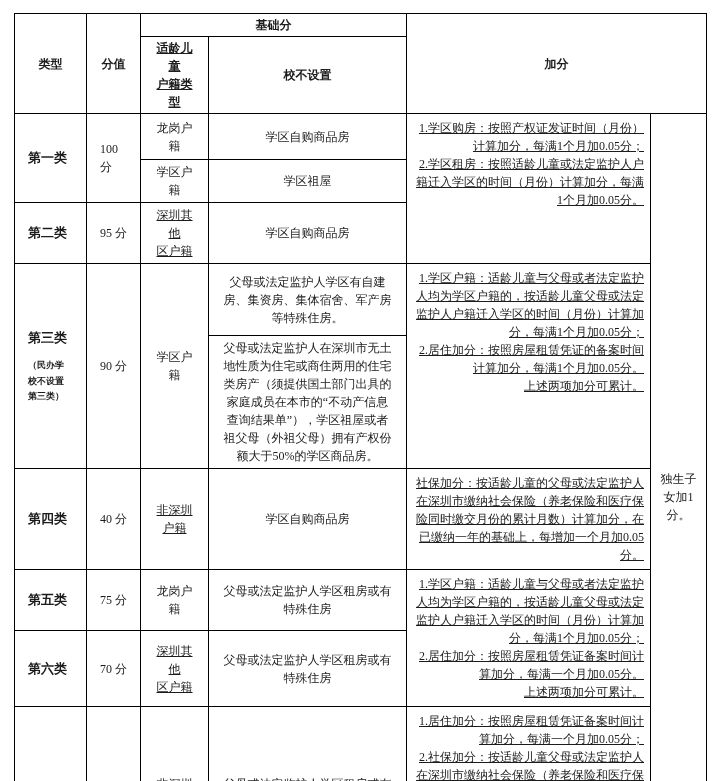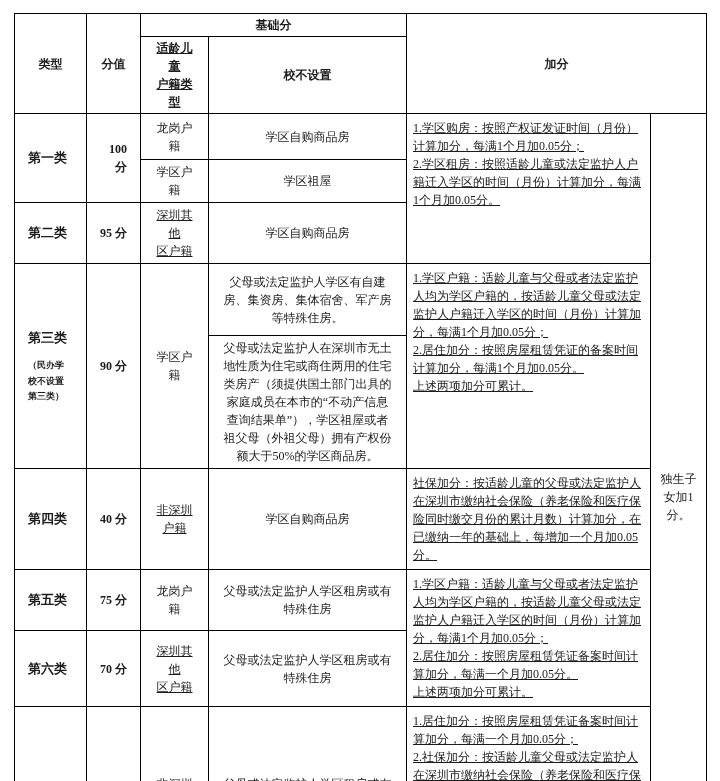--- a/index.html
+++ b/index.html
@@ -17,24 +17,24 @@
   th, td {
     border: 1px solid #000000;
     font-size: 12px; line-height: 1.5;
     vertical-align: middle;
     padding: 3px 13px;
     word-break: break-all;
   }
   th { font-weight: bold; text-align: center; padding: 2px 12px; }
   .preline { white-space: pre-line; text-decoration: underline; }
   .type-cell { font-weight: bold; text-align: left; font-size: 13px; }
-  .score-cell { text-align: right; font-weight: bold; }
+  .score-cell { text-align: left; }
   .hukou-cell { text-align: center; }
   .res-cell { text-align: center; }
-  .bonus-cell { text-align: left; vertical-align: top; padding: 5px 6px; }
+  .bonus-cell { text-align: right; vertical-align: top; padding: 5px 6px; }
   .only-child-cell { text-align: center; vertical-align: middle; padding: 3px 5px; }
   .note { display: block; font-weight: bold; font-size: 9px; line-height: 1.7; margin-top: 11px; white-space: pre-line; }
   tr.hr1 { height: 21px; }
   tr.hr2 { height: 38px; }
   tr.r1 { height: 46px; }
   tr.r2 { height: 28px; }
   tr.r3 { height: 42px; }
   tr.r4 { height: 72px; }
   tr.r5 { height: 118px; }
   tr.r6 { height: 100px; }

